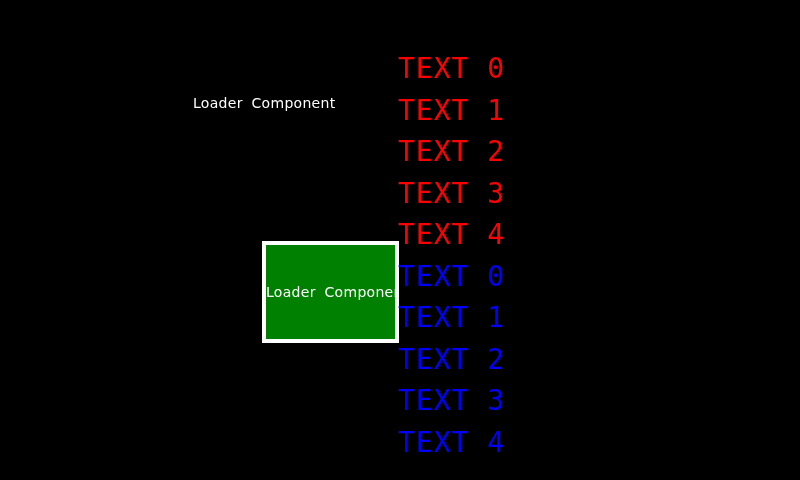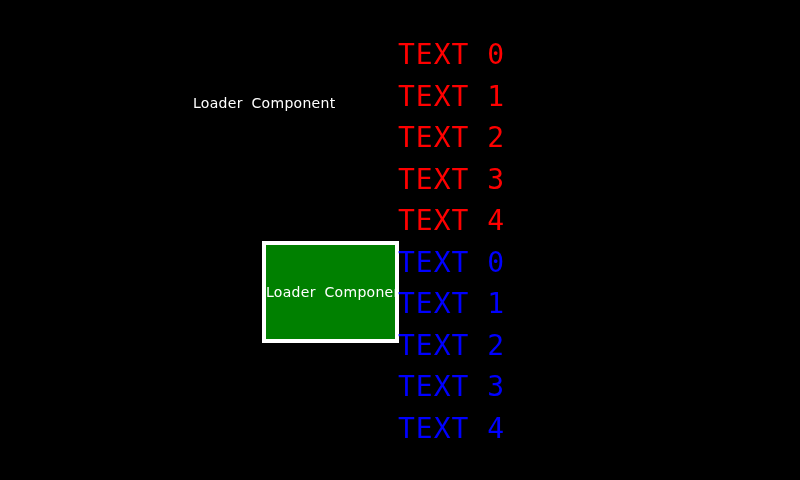--- a/index.html
+++ b/index.html
@@ -42,21 +42,21 @@
     color: #ffffff;
     font-size: 14px;
     letter-spacing: 0.3px;
     word-spacing: 4px;
     white-space: nowrap;
     flex: 0 0 auto;
   }
   .text-list {
     position: absolute;
     left: 398px;
-    top: 34px;
+    top: 48px;
   }
   .list-item {
     height: 41.5px;
     line-height: 41.5px;
     font-family: "DejaVu Sans Mono", monospace;
     font-size: 28px;
     letter-spacing: 1px;
     white-space: pre;
     cursor: default;
   }

